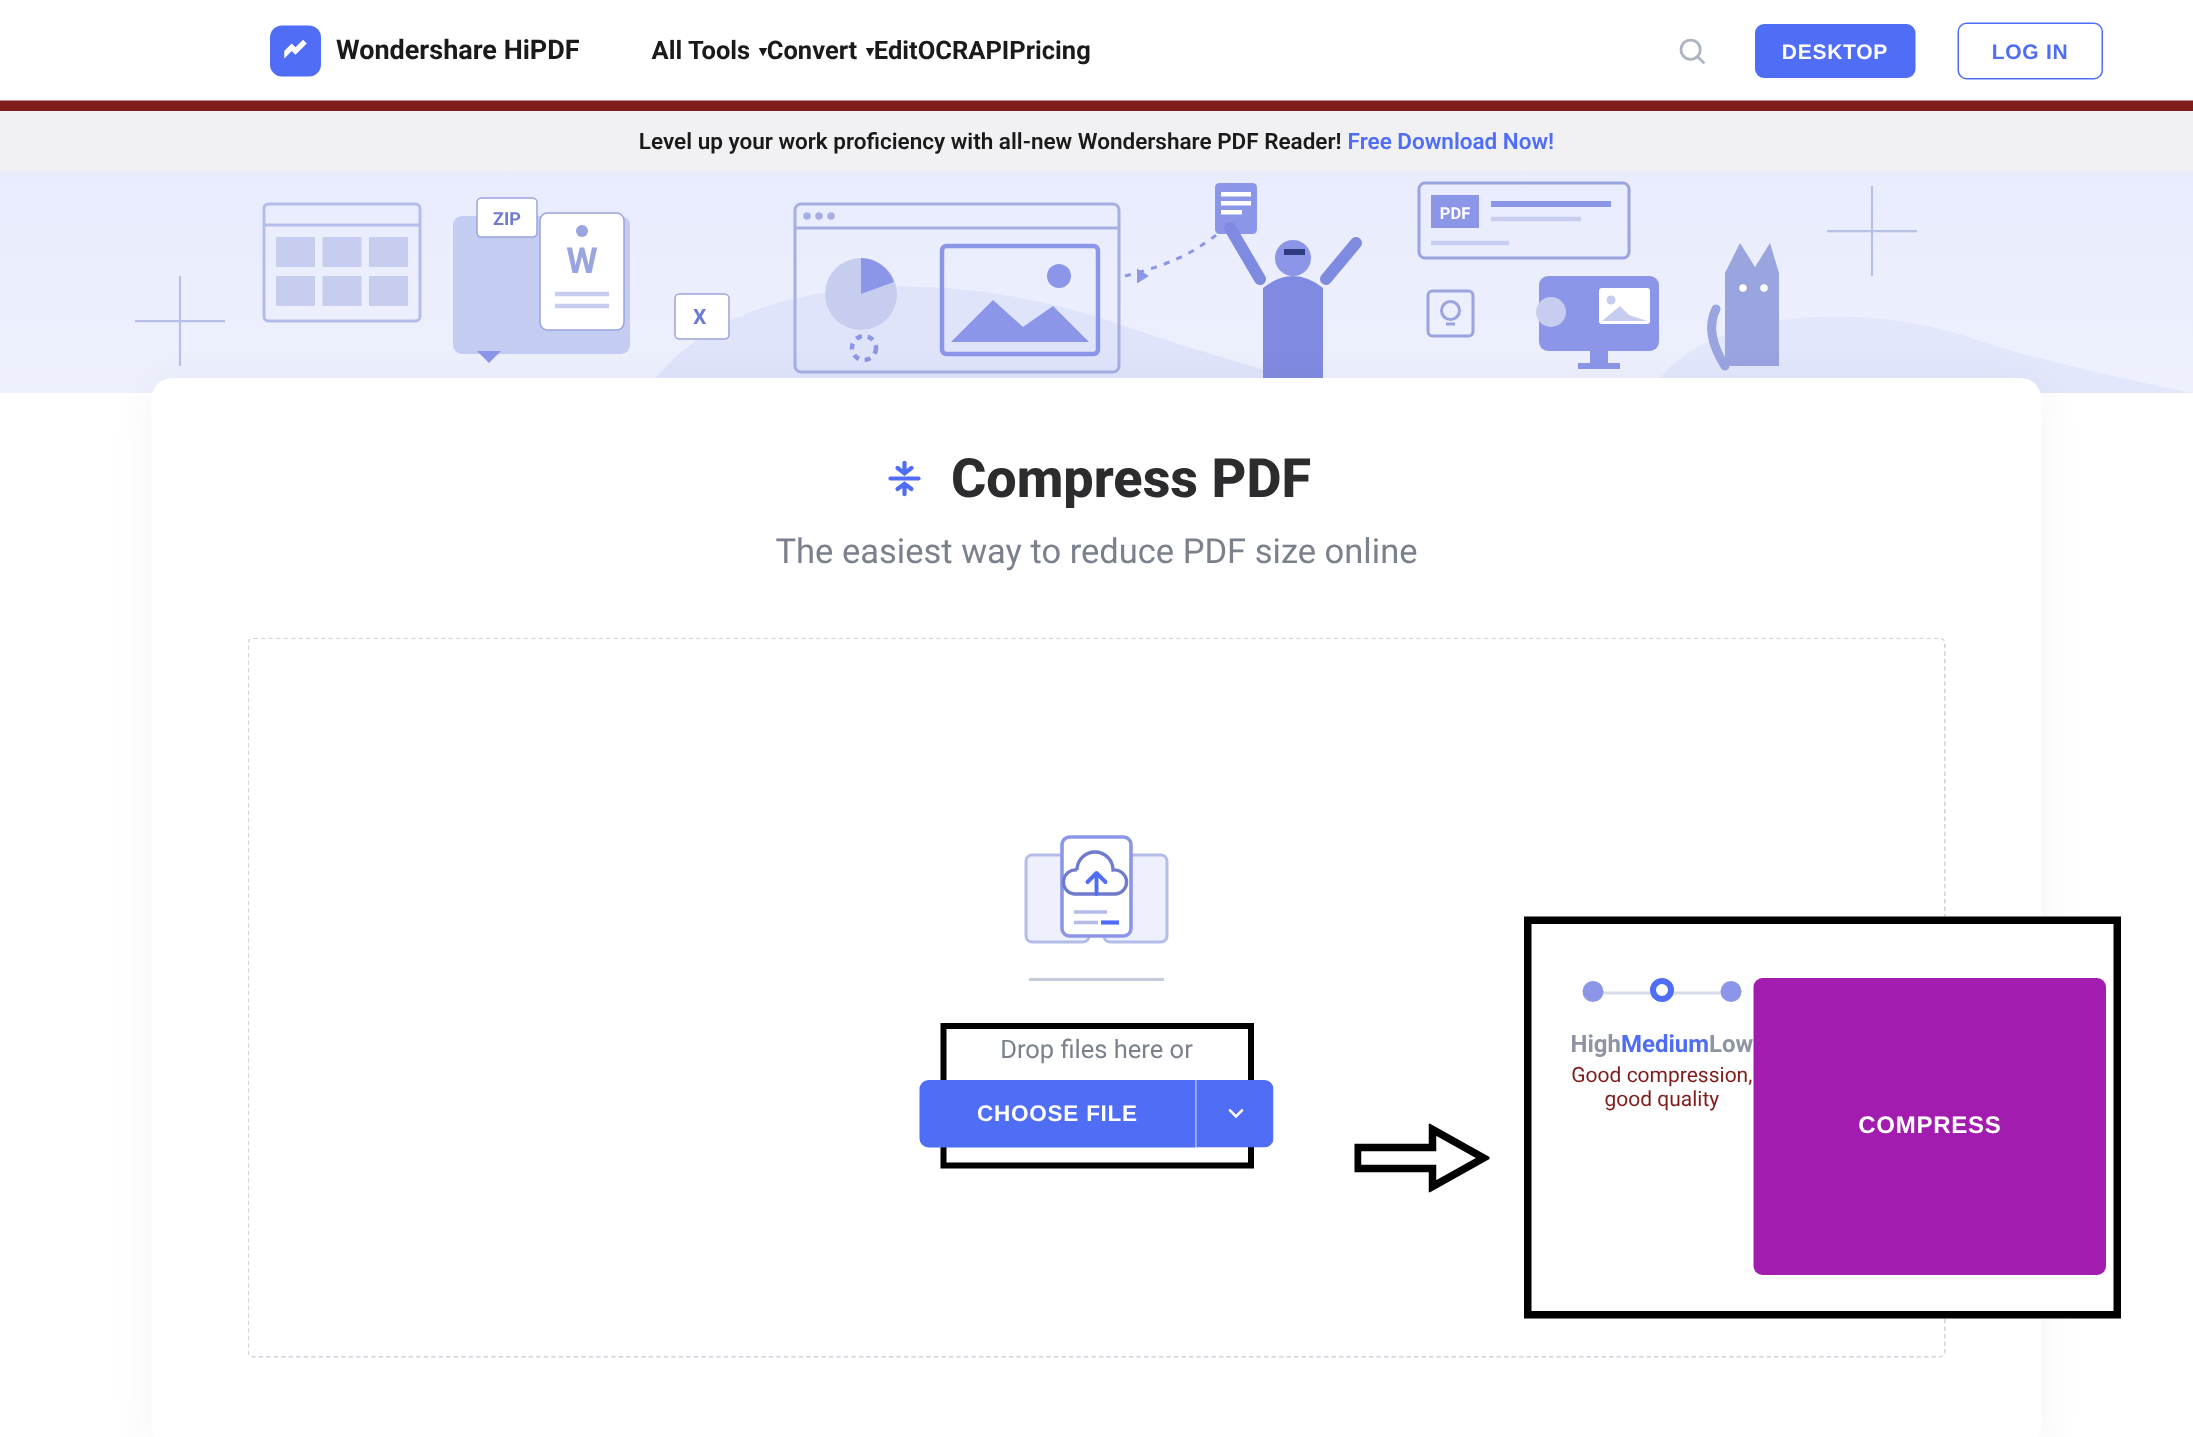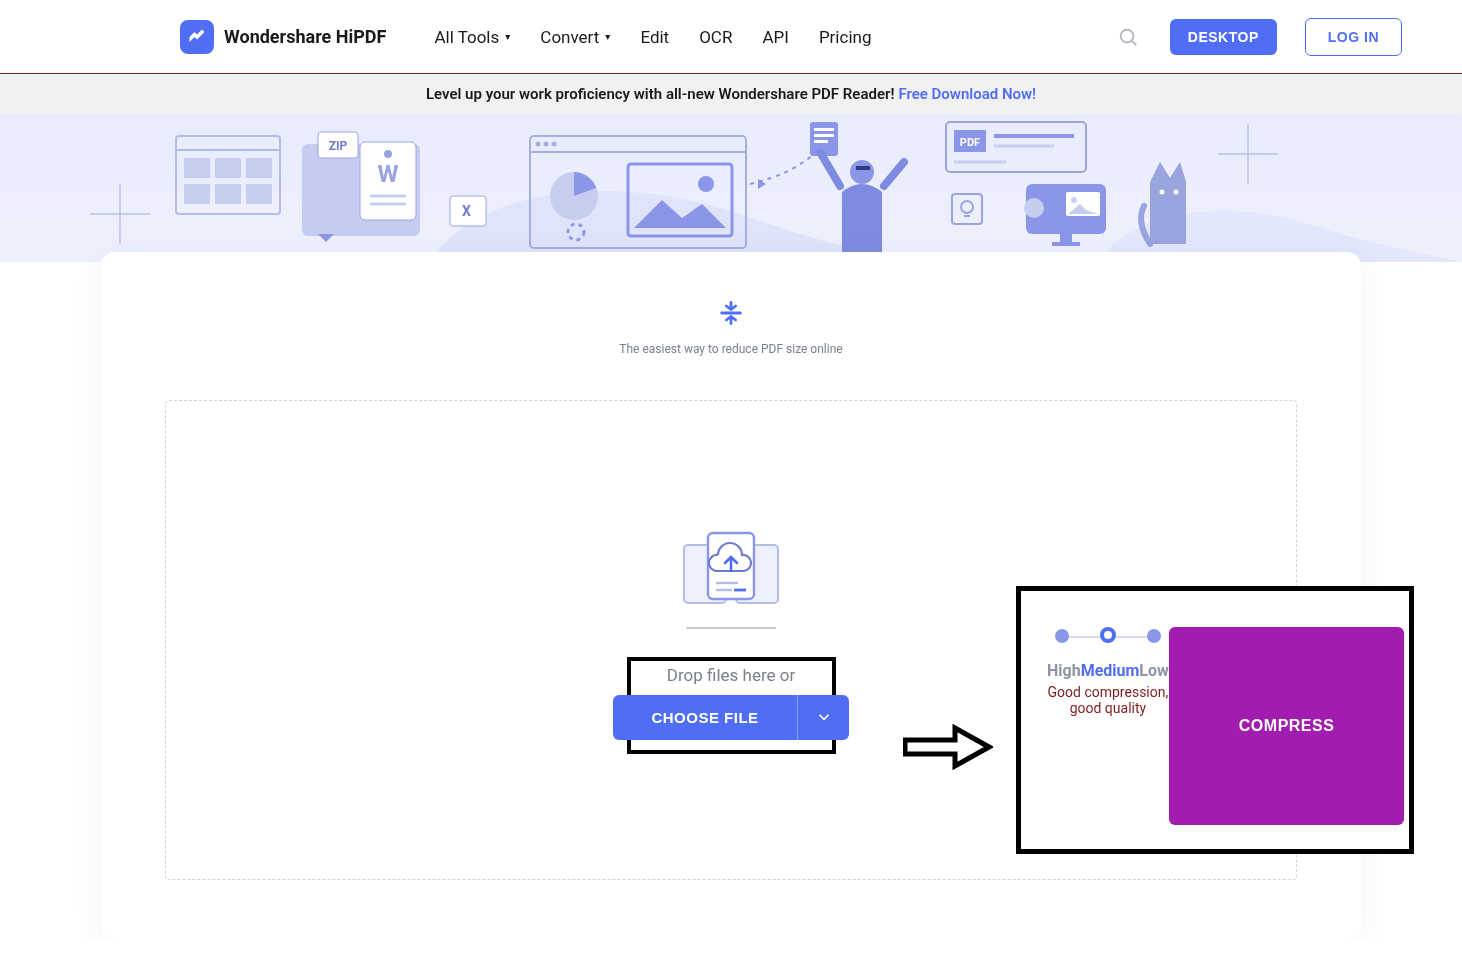--- a/index.html
+++ b/index.html
@@ -1,22 +1,22 @@
 <!DOCTYPE html>
 <html><head>
 <meta charset="utf-8">
 <style>
   * { margin: 0; padding: 0; box-sizing: border-box; }
   body { font-family: -apple-system, BlinkMacSystemFont, "Segoe UI", Roboto, Helvetica, Arial, sans-serif; color: #1a1a1a; background: #fff; }
 
   
-  .header { height: 74px; display: flex; align-items: center; padding: 0 60px 0 180px; gap: 28px; border-bottom: 1px solid #7f1d1d; }
+  .header { height: 74px; display: flex; align-items: center; padding: 0 60px 0 180px; gap: 28px; border-bottom: 7px solid #7f1d1d; }
   .logo { display: flex; align-items: center; gap: 10px; text-decoration: none; color: #1a1a1a; font-weight: 700; font-size: 18px; }
   .logo-icon { width: 34px; height: 34px; border-radius: 8px; background: #4f6df5; display: flex; align-items: center; justify-content: center; }
-  .nav { display: flex; align-items: flex-end; gap: 30px; margin-left: 20px; }
+  .nav { display: flex; align-items: flex-end; margin-left: 20px; font-weight: bold; }
   .nav-item { font-size: 17px; color: #1a1a1a; display: inline-flex; align-items: center; gap: 6px; cursor: pointer; }
   .chev { font-size: 10px; }
   .spacer { flex: 1; }
   .search-btn { width: 28px; height: 28px; display: flex; align-items: center; justify-content: center; cursor: pointer; color: #aeb4c0; }
   .btn-primary { background: #4f6df5; color: #fff; border: none; border-radius: 6px; padding: 10px 18px; font-weight: 700; font-size: 14px; letter-spacing: 0.5px; cursor: pointer; }
   .btn-outline { background: #fff; color: #4f6df5; border: 1.5px solid #4f6df5; border-radius: 6px; padding: 10px 22px; font-weight: 700; font-size: 14px; letter-spacing: 0.5px; cursor: pointer; }
 
   
   .promo { height: 40px; background: #f1f1f3; display: flex; align-items: center; justify-content: center; font-size: 15px; font-weight: 600; color: #1a1a1a; }
   .promo a { color: #4f6df5; text-decoration: none; margin-left: 4px; }
@@ -24,21 +24,21 @@
   
   .hero-band { height: 148px; background: linear-gradient(180deg, #e9ecfd 0%, #eef0fd 100%); position: relative; overflow: hidden; }
   .hero-svg { position: absolute; inset: 0; width: 100%; height: 100%; }
 
   
   .page-wrap { position: relative; }
   .card { position: relative; margin: -10px auto 0; width: 1260px; background: #fff; border-radius: 14px; box-shadow: 0 4px 30px rgba(50, 60, 120, 0.06); padding: 40px 56px 60px; }
   .title-row { display: flex; align-items: center; justify-content: center; gap: 16px; margin-top: 6px; }
   .title-row h1 { font-size: 36px; font-weight: 800; color: #2c2c2e; }
   .compress-icon { width: 30px; height: 30px; display: flex; align-items: center; justify-content: center; color: #4f6df5; }
-  .subtitle { text-align: center; color: #7a808c; font-size: 12px; margin-top: 14px; }
+  .subtitle { text-align: center; color: #7a808c; font-size: 23px; margin-top: 14px; }
 
   
   .dropzone { margin: 44px auto 0; width: 1132px; height: 480px; border: 1px dashed #cfd3de; border-radius: 4px; display: flex; flex-direction: column; align-items: center; justify-content: center; gap: 28px; position: relative; background: #fff; }
   .dz-illustration { width: 110px; height: 90px; display: flex; align-items: center; justify-content: center; }
   .dz-underline { width: 90px; height: 2px; background: #c7ccdd; margin-top: -18px; }
   .dz-actions-box { border: 4px solid #000; padding: 4px 10px 10px; width: 209px; display: flex; flex-direction: column; align-items: center; gap: 10px; }
   .dz-text { font-size: 17px; color: #7a808c; }
   .choose-row { display: flex; width: 236px; }
   .choose-btn { flex: 1; background: #4f6df5; color: #fff; border: none; border-radius: 6px 0 0 6px; padding: 14px 0; font-weight: 700; font-size: 15px; letter-spacing: 0.5px; cursor: pointer; }
   .choose-drop { width: 52px; background: #4f6df5; border: none; border-left: 1px solid rgba(255,255,255,0.35); border-radius: 0 6px 6px 0; display: flex; align-items: center; justify-content: center; cursor: pointer; color: #fff; }
@@ -219,20 +219,21 @@
 <div class="page-wrap">
   <div class="card">
     <div class="title-row">
       <span class="compress-icon">
         <svg width="28" height="28" viewBox="0 0 24 24" fill="none" stroke="#4f6df5" stroke-width="2.4" stroke-linecap="round">
           <line x1="4" y1="12" x2="20" y2="12"></line>
           <path d="M12 3 L12 9 M8 6 L12 9 L16 6"></path>
           <path d="M12 21 L12 15 M8 18 L12 15 L16 18"></path>
         </svg>
       </span>
+      <h1>Compress PDF</h1>
     </div>
     <p class="subtitle">The easiest way to reduce PDF size online</p>
 
     <div class="dropzone">
       <div class="dz-illustration">
         <svg width="110" height="90" viewBox="0 0 110 90">
           <rect x="8" y="18" width="42" height="58" rx="4" fill="#eef0fd" stroke="#b4bdea" stroke-width="2"></rect>
           <rect x="60" y="18" width="42" height="58" rx="4" fill="#eef0fd" stroke="#b4bdea" stroke-width="2"></rect>
           <rect x="32" y="6" width="46" height="66" rx="5" fill="#fff" stroke="#8c96e8" stroke-width="2.4"></rect>
           <path d="M42 28 a12 12 0 0 1 24 0 a8 8 0 0 1 2 16 h-28 a8 8 0 0 1 2 -16" fill="none" stroke="#6f7bcf" stroke-width="2.2"></path>

